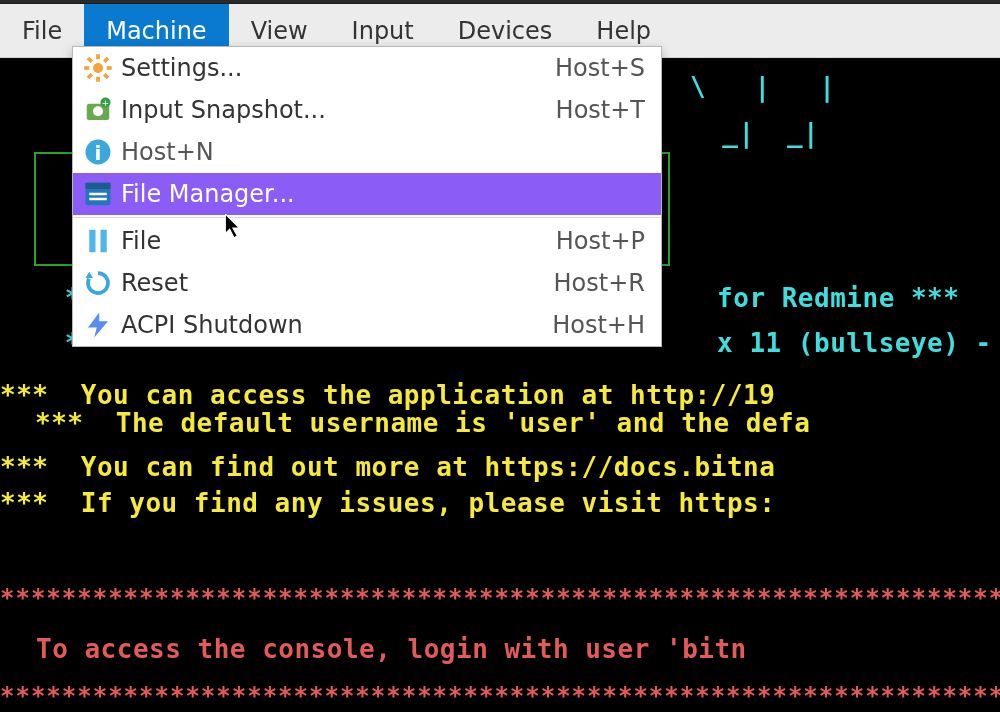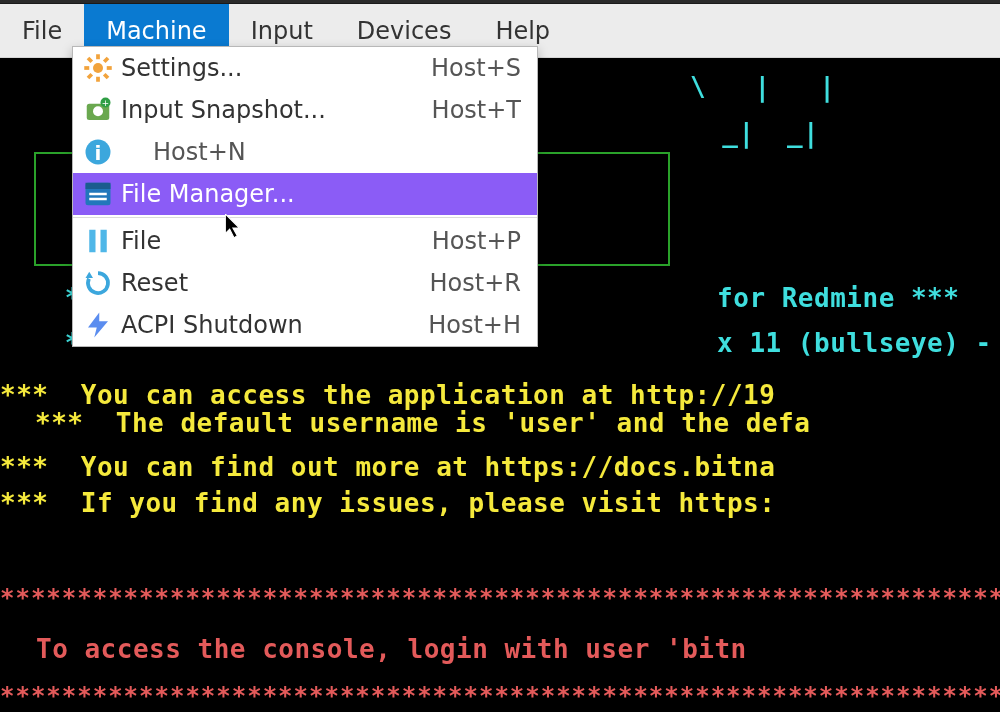--- a/index.html
+++ b/index.html
@@ -51,21 +51,21 @@
   .cyan { color:#3fdede; }
   .yellow { color:#f5e93c; }
   .red { color:#e35a5a; }
   .prefix { color:#f5e93c; }
   .prefix-cyan { color:#3fdede; }
 
   .dropdown {
     position: absolute;
     top: 46px;
     left: 72px;
-    width: 466px;
+    width: 590px;
     background: #ffffff;
     border: 1px solid #b8b8b8;
     box-shadow: 0 4px 10px rgba(0,0,0,0.25);
   }
   .dd-row {
     display: flex;
     align-items: center;
     padding: 6px 16px 6px 10px;
     font-size: 24px;
     color: #333;
@@ -76,21 +76,21 @@
   }
   .dd-icon {
     width: 30px;
     height: 30px;
     margin-right: 8px;
     display: inline-flex;
     align-items: center;
     justify-content: center;
   }
   .dd-label { flex: 1; }
-  .dd-short { color:#555;margin-left:32px; }
+  .dd-short { color:#555; }
   .dd-row.hover .dd-short { color:#fff; }
   .dd-sep {
     height: 1px;
     background: #dcdcdc;
     margin: 2px 0;
   }
   .green-box {
     position: absolute;
     top: 152px;
     left: 34px;
@@ -110,20 +110,21 @@
   .cursor svg { width:100%; height:100%; display:block; }
 </style>
 </head>
 <body>
 
 <div class="titlecap"></div>
 
 <div class="menubar">
   <div class="menubar-item">File</div>
   <div class="menubar-item active">Machine</div>
+  <div class="menubar-item">View</div>
   <div class="menubar-item">Input</div>
   <div class="menubar-item">Devices</div>
   <div class="menubar-item">Help</div>
 </div>
 
 <div class="console">
   
   <div class="line cyan" style="top:12px;  left:690px;">\   |   |</div>
   <div class="line cyan" style="top:58px;  left:690px;">  _|  _|</div>
 

